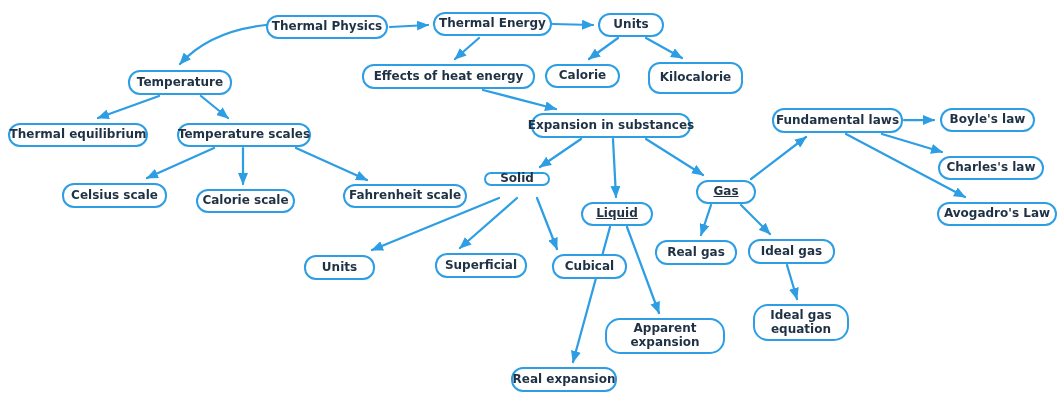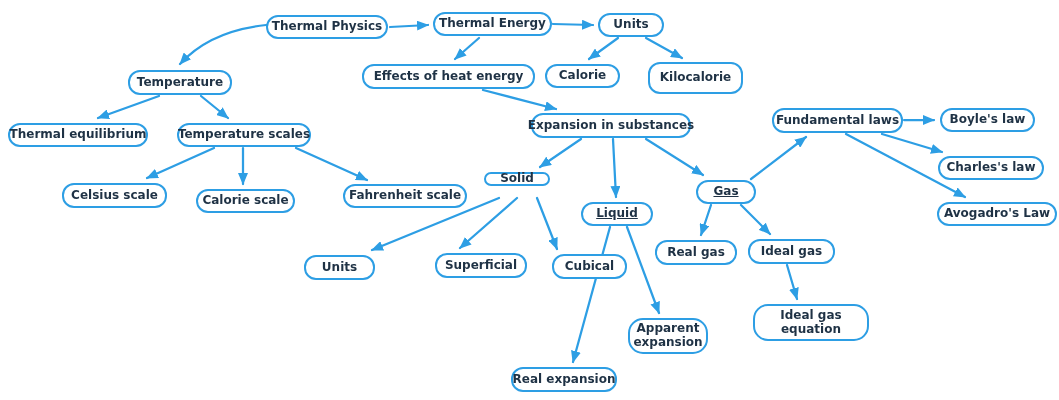--- a/index.html
+++ b/index.html
@@ -100,21 +100,21 @@
       <div class="node" style="left: 323px; top: 184px; width: 124px; height: 24px; margin-left: 20px;">Fahrenheit scale</div>
       <div class="node" style="left: 531px; top: 113px; width: 160px; height: 25px;">Expansion in substances</div>
       <div class="node" style="left: 484px; top: 172px; width: 66px; height: 14px; border-radius: 12px;">Solid</div>
       <div class="node" style="left: 581px; top: 202px; width: 72px; height: 24px; text-decoration: underline;">Liquid</div>
       <div class="node" style="left: 696px; top: 180px; width: 60px; height: 24px; text-decoration: underline;">Gas</div>
       <div class="node" style="left: 304px; top: 255px; width: 71px; height: 25px;">Units</div>
       <div class="node" style="left: 403px; top: 253px; width: 92px; height: 25px; margin-left: 32px;">Superficial</div>
       <div class="node" style="left: 518px; top: 254px; width: 75px; height: 25px; margin-left: 34px;">Cubical</div>
       <div class="node" style="left: 655px; top: 240px; width: 82px; height: 25px;">Real gas</div>
       <div class="node" style="left: 748px; top: 239px; width: 87px; height: 25px;">Ideal gas</div>
-      <div class="node multiline" style="left: 628px; top: 318px; width: 80px; height: 36px;">Apparent expansion</div>
+      <div class="node multiline" style="left: 605px; top: 318px; width: 120px; height: 36px;">Apparent expansion</div>
       <div class="node" style="left: 511px; top: 367px; width: 106px; height: 25px;">Real expansion</div>
-      <div class="node multiline" style="left: 753px; top: 304px; width: 116px; height: 37px;">Ideal gas equation</div>
+      <div class="node multiline" style="left: 753px; top: 304px; width: 96px; height: 37px;">Ideal gas equation</div>
       <div class="node" style="left: 772px; top: 108px; width: 131px; height: 25px;">Fundamental laws</div>
       <div class="node" style="left: 940px; top: 108px; width: 95px; height: 24px;">Boyle's law</div>
       <div class="node" style="left: 938px; top: 156px; width: 106px; height: 24px;">Charles's law</div>
       <div class="node" style="left: 937px; top: 202px; width: 120px; height: 24px;">Avogadro's Law</div>
     </div>
 </div>
 
 </body></html>

